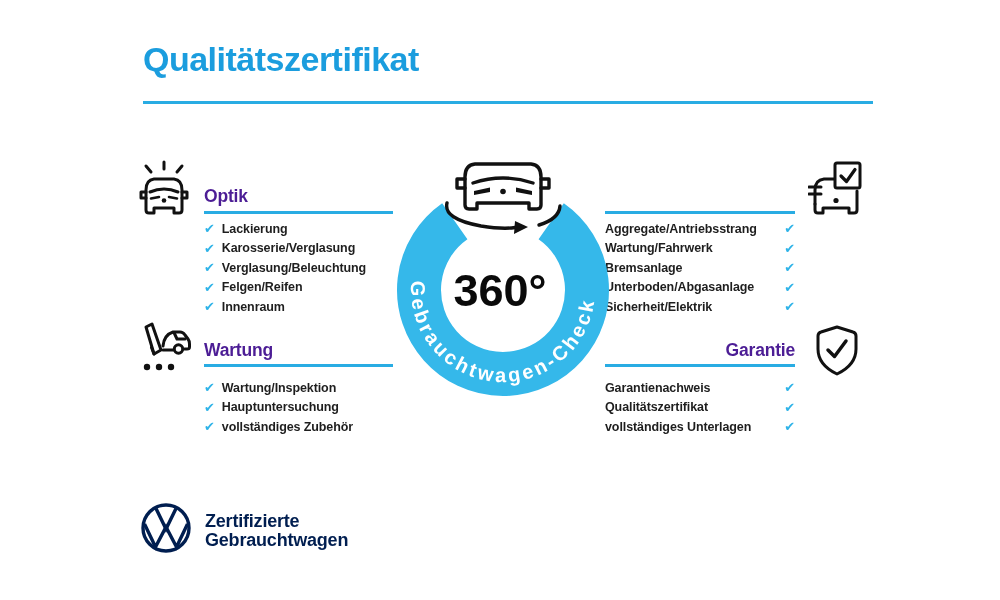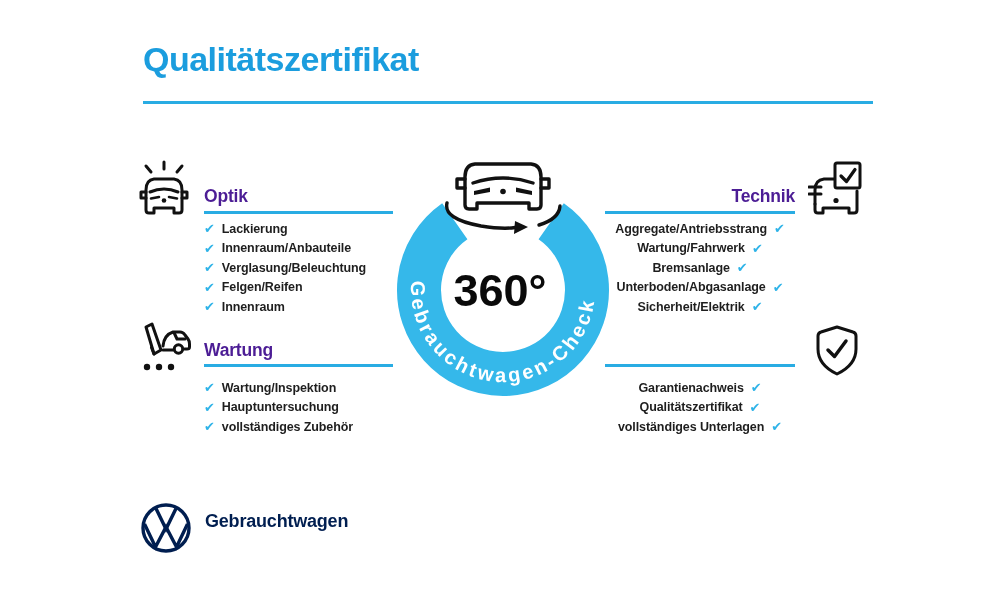--- a/index.html
+++ b/index.html
@@ -16,21 +16,21 @@
   .sec-header { position:absolute; font-size:17.5px; font-weight:bold; color:#4c1d95; letter-spacing:-0.2px; }
   .sec-header.right { text-align:right; width:190px; }
   .sec-underline { position:absolute; height:3px; background:#29ace3; }
 
   .items { position:absolute; }
   .items.right { width:190px; }
   .item {
     display:flex; align-items:center; gap:7px; height:19.5px;
     font-size:12.5px; font-weight:700; color:#1e1e1e; letter-spacing:-0.1px; white-space:nowrap;
   }
-  .items.right .item { justify-content:center; }
+  .items.right .item { justify-content:space-between; }
   .check { color:#2eb3e8; font-size:13px; font-weight:bold; font-family:"DejaVu Sans", sans-serif; line-height:1; }
 
   .icon-abs { position:absolute; }
 
   .footer-brand {
     position:absolute; left:205px; top:512px;
     font-size:18px; font-weight:bold; color:#001e50; line-height:19px; letter-spacing:-0.2px;
   }
 
   .ring-svg text { font-family:"Liberation Sans", sans-serif; }
@@ -61,21 +61,21 @@
   </svg>
   <div class="sec-header" style="left:204px; top:186px;">Optik</div>
   <div class="sec-underline" style="left:204px; top:211px; width:189px;"></div>
   <div class="items" style="left:204px; top:219px;">
     <div class="item">
         <span class="check">✔</span>
         <span>Lackierung</span>
       </div>
     <div class="item">
         <span class="check">✔</span>
-        <span>Innenraum/Anbauteile</span>
+        <span>Karosserie/Verglasung</span>
       </div>
     <div class="item">
         <span class="check">✔</span>
         <span>Verglasung/Beleuchtung</span>
       </div>
     <div class="item">
         <span class="check">✔</span>
         <span>Felgen/Reifen</span>
       </div>
     <div class="item">
@@ -118,21 +118,20 @@
     <g fill="none" stroke="#111" stroke-width="3" stroke-linecap="round" stroke-linejoin="round">
       <path d="M 1,27 L 13,27"></path>
         <path d="M 1,34 L 13,34"></path>
       <path d="M 7,44 L 7,30 Q 7,20 16,19 L 26,19"></path>
       <path d="M 7,44 L 7,50 Q 7,53 10,53 L 15,53 L 15,48 L 41,48 L 41,53 L 46,53 Q 49,53 49,50 L 49,31"></path>
     </g>
     <circle cx="28" cy="40.5" r="2.6" fill="#111"></circle>
     <rect x="27" y="3" width="25" height="25" rx="2" fill="#fff" stroke="#111" stroke-width="3"></rect>
     <path d="M 33,16 L 38.5,21.5 L 47,9.5" fill="none" stroke="#111" stroke-width="3.2" stroke-linecap="round" stroke-linejoin="round"></path>
   </svg>
-  <div class="sec-header right" style="left:605px; top:186px;">Technik</div>
   <div class="sec-underline" style="left:605px; top:211px; width:190px;"></div>
   <div class="items right" style="left:605px; top:219px;">
     <div class="item">
         <span>Aggregate/Antriebsstrang</span>
         <span class="check">✔</span>
       </div>
     <div class="item">
         <span>Wartung/Fahrwerk</span>
         <span class="check">✔</span>
       </div>
@@ -147,20 +146,21 @@
     <div class="item">
         <span>Sicherheit/Elektrik</span>
         <span class="check">✔</span>
       </div>
   </div>
 
   <svg class="icon-abs" style="left:812px; top:324px;" width="50" height="54" viewBox="0 0 50 54">
     <path d="M 25,3 L 41,8 Q 44,8.8 44,12 L 44,25 Q 44,41 25,50 Q 6,41 6,25 L 6,12 Q 6,8.8 9,8 Z" fill="none" stroke="#111" stroke-width="3" stroke-linejoin="round"></path>
     <path d="M 16,26 L 22.5,32.5 L 34,17" fill="none" stroke="#111" stroke-width="3.5" stroke-linecap="round" stroke-linejoin="round"></path>
   </svg>
+  <div class="sec-header right" style="left:605px; top:340px;">Garantie</div>
   <div class="sec-underline" style="left:605px; top:364px; width:190px;"></div>
   <div class="items right" style="left:605px; top:378px;">
     <div class="item">
         <span>Garantienachweis</span>
         <span class="check">✔</span>
       </div>
     <div class="item">
         <span>Qualitätszertifikat</span>
         <span class="check">✔</span>
       </div>
@@ -198,16 +198,17 @@
       <path d="M 12,78 L 25,84 L 11,91 Z" fill="#111"></path>
     </g>
   </svg>
 
   <svg class="icon-abs" style="left:139px; top:501px;" width="54" height="54" viewBox="0 0 54 54">
     <circle cx="27" cy="27" r="23" fill="none" stroke="#001e50" stroke-width="3.4"></circle>
     <path d="M 17,7.5 L 27,28 L 37,7.5" fill="none" stroke="#001e50" stroke-width="3.4" stroke-linejoin="miter"></path>
     <path d="M 5.5,23 L 16.5,46 L 27,26 L 37.5,46 L 48.5,23" fill="none" stroke="#001e50" stroke-width="3.4" stroke-linejoin="miter"></path>
   </svg>
   <div class="footer-brand">
+    <div>Zertifizierte</div>
     <div>Gebrauchtwagen</div>
   </div>
 
 </div>
 
 </body></html>

